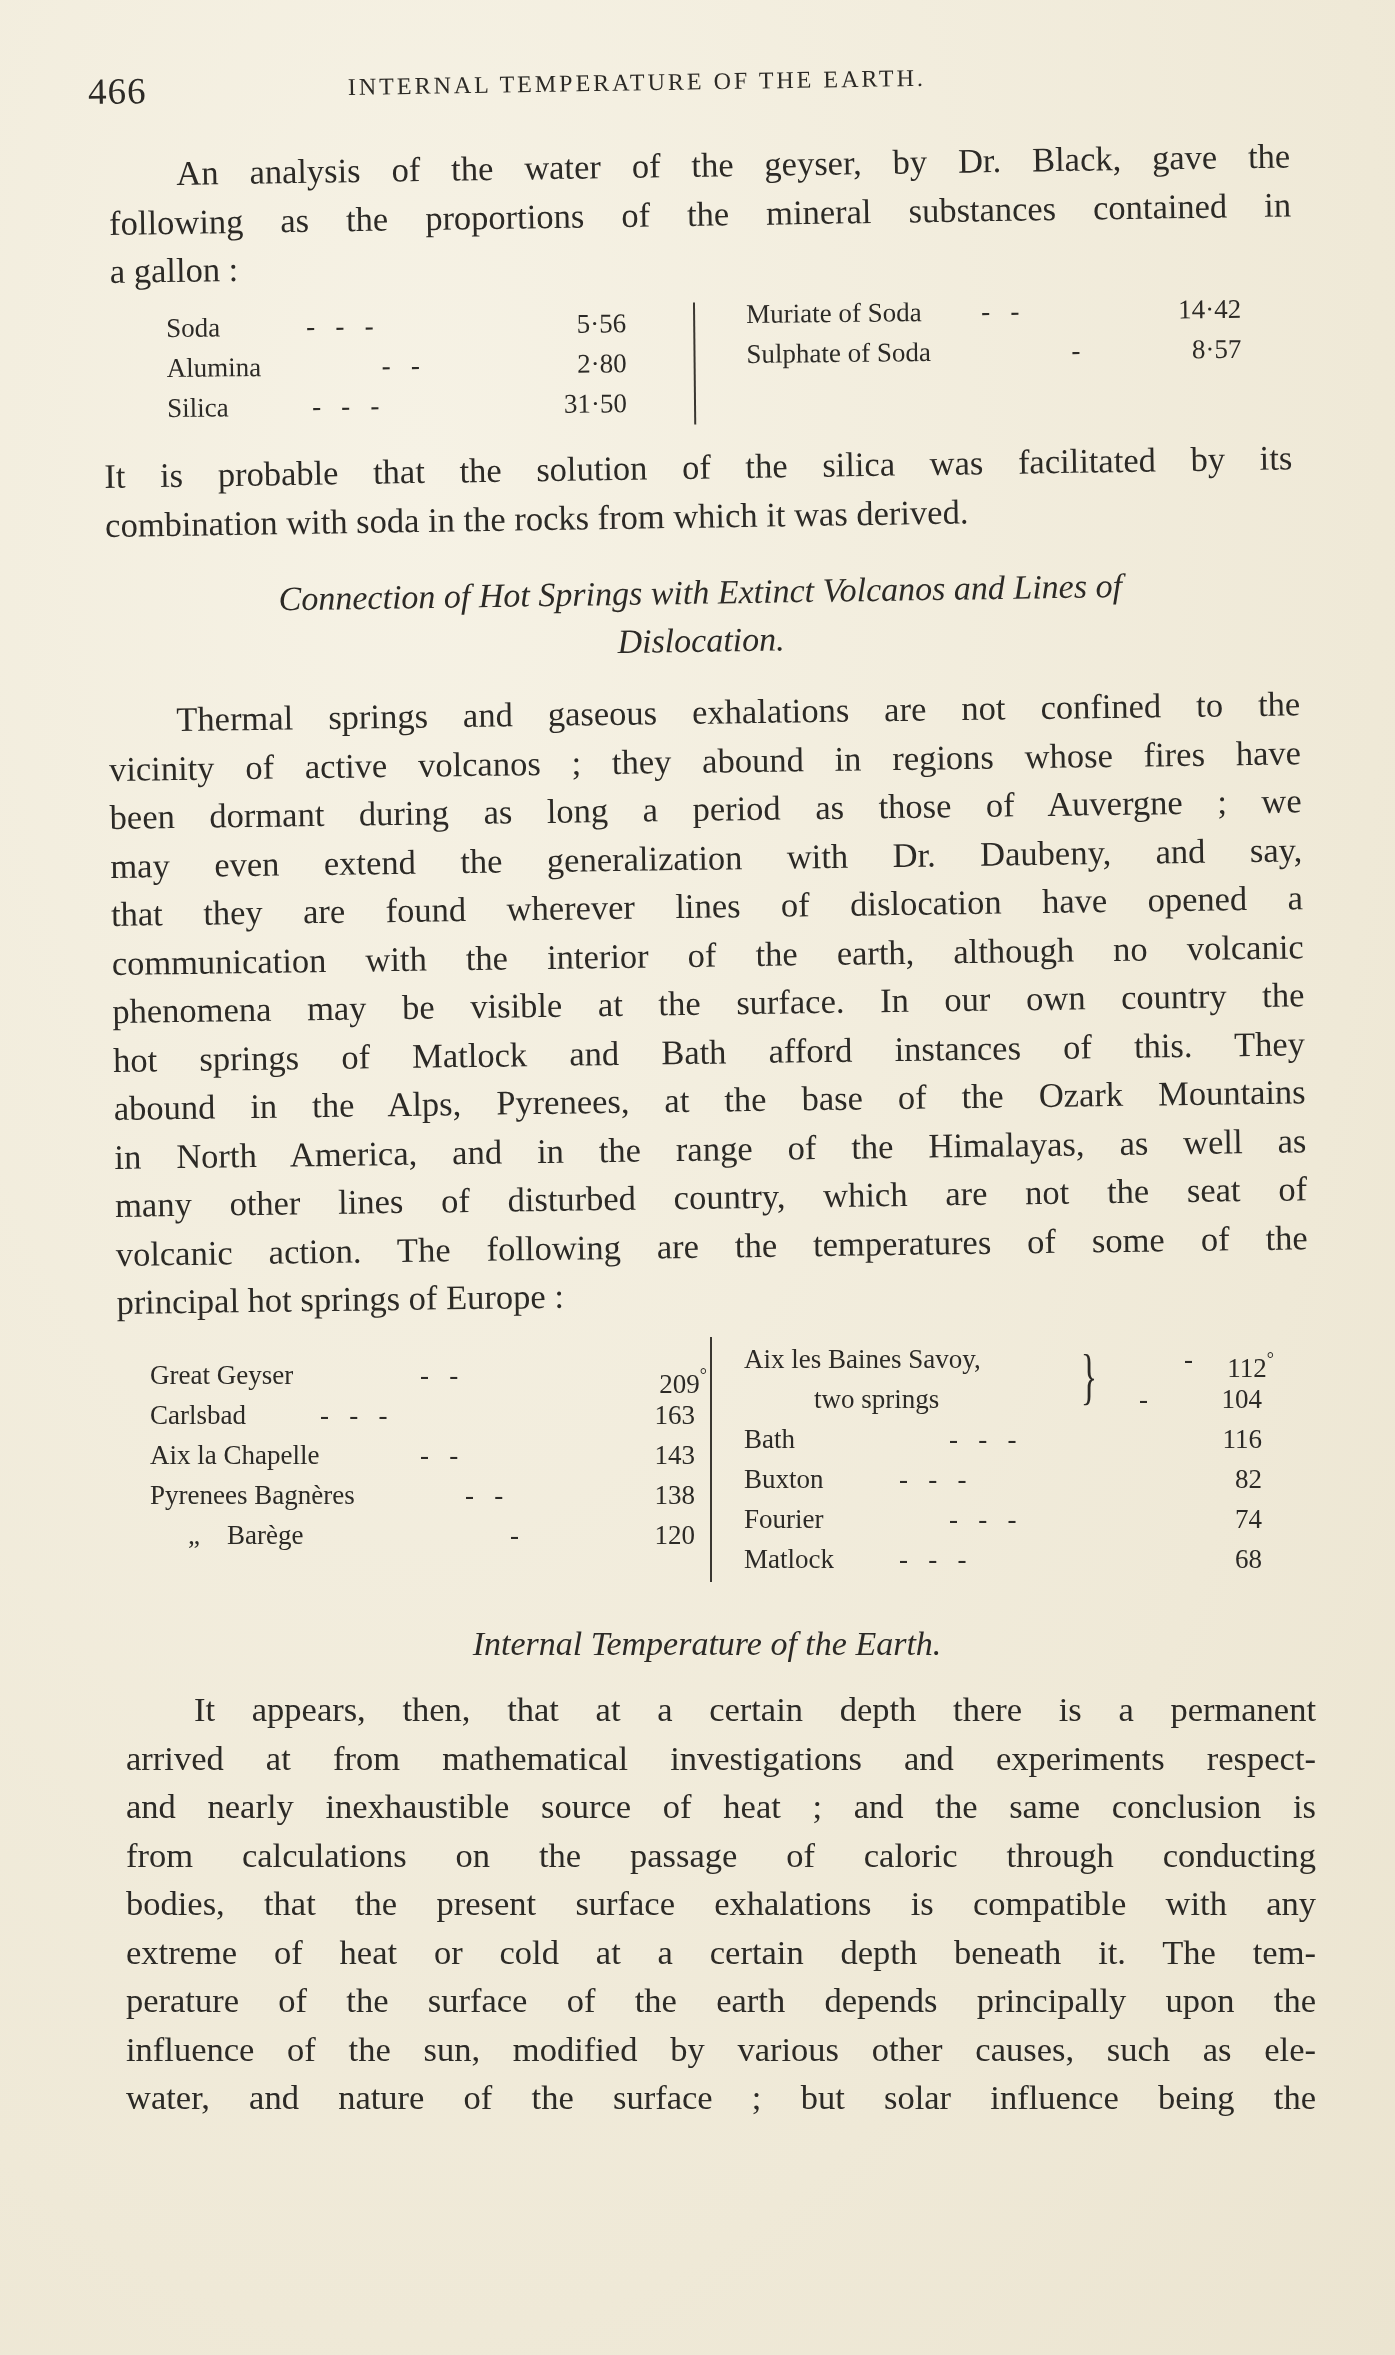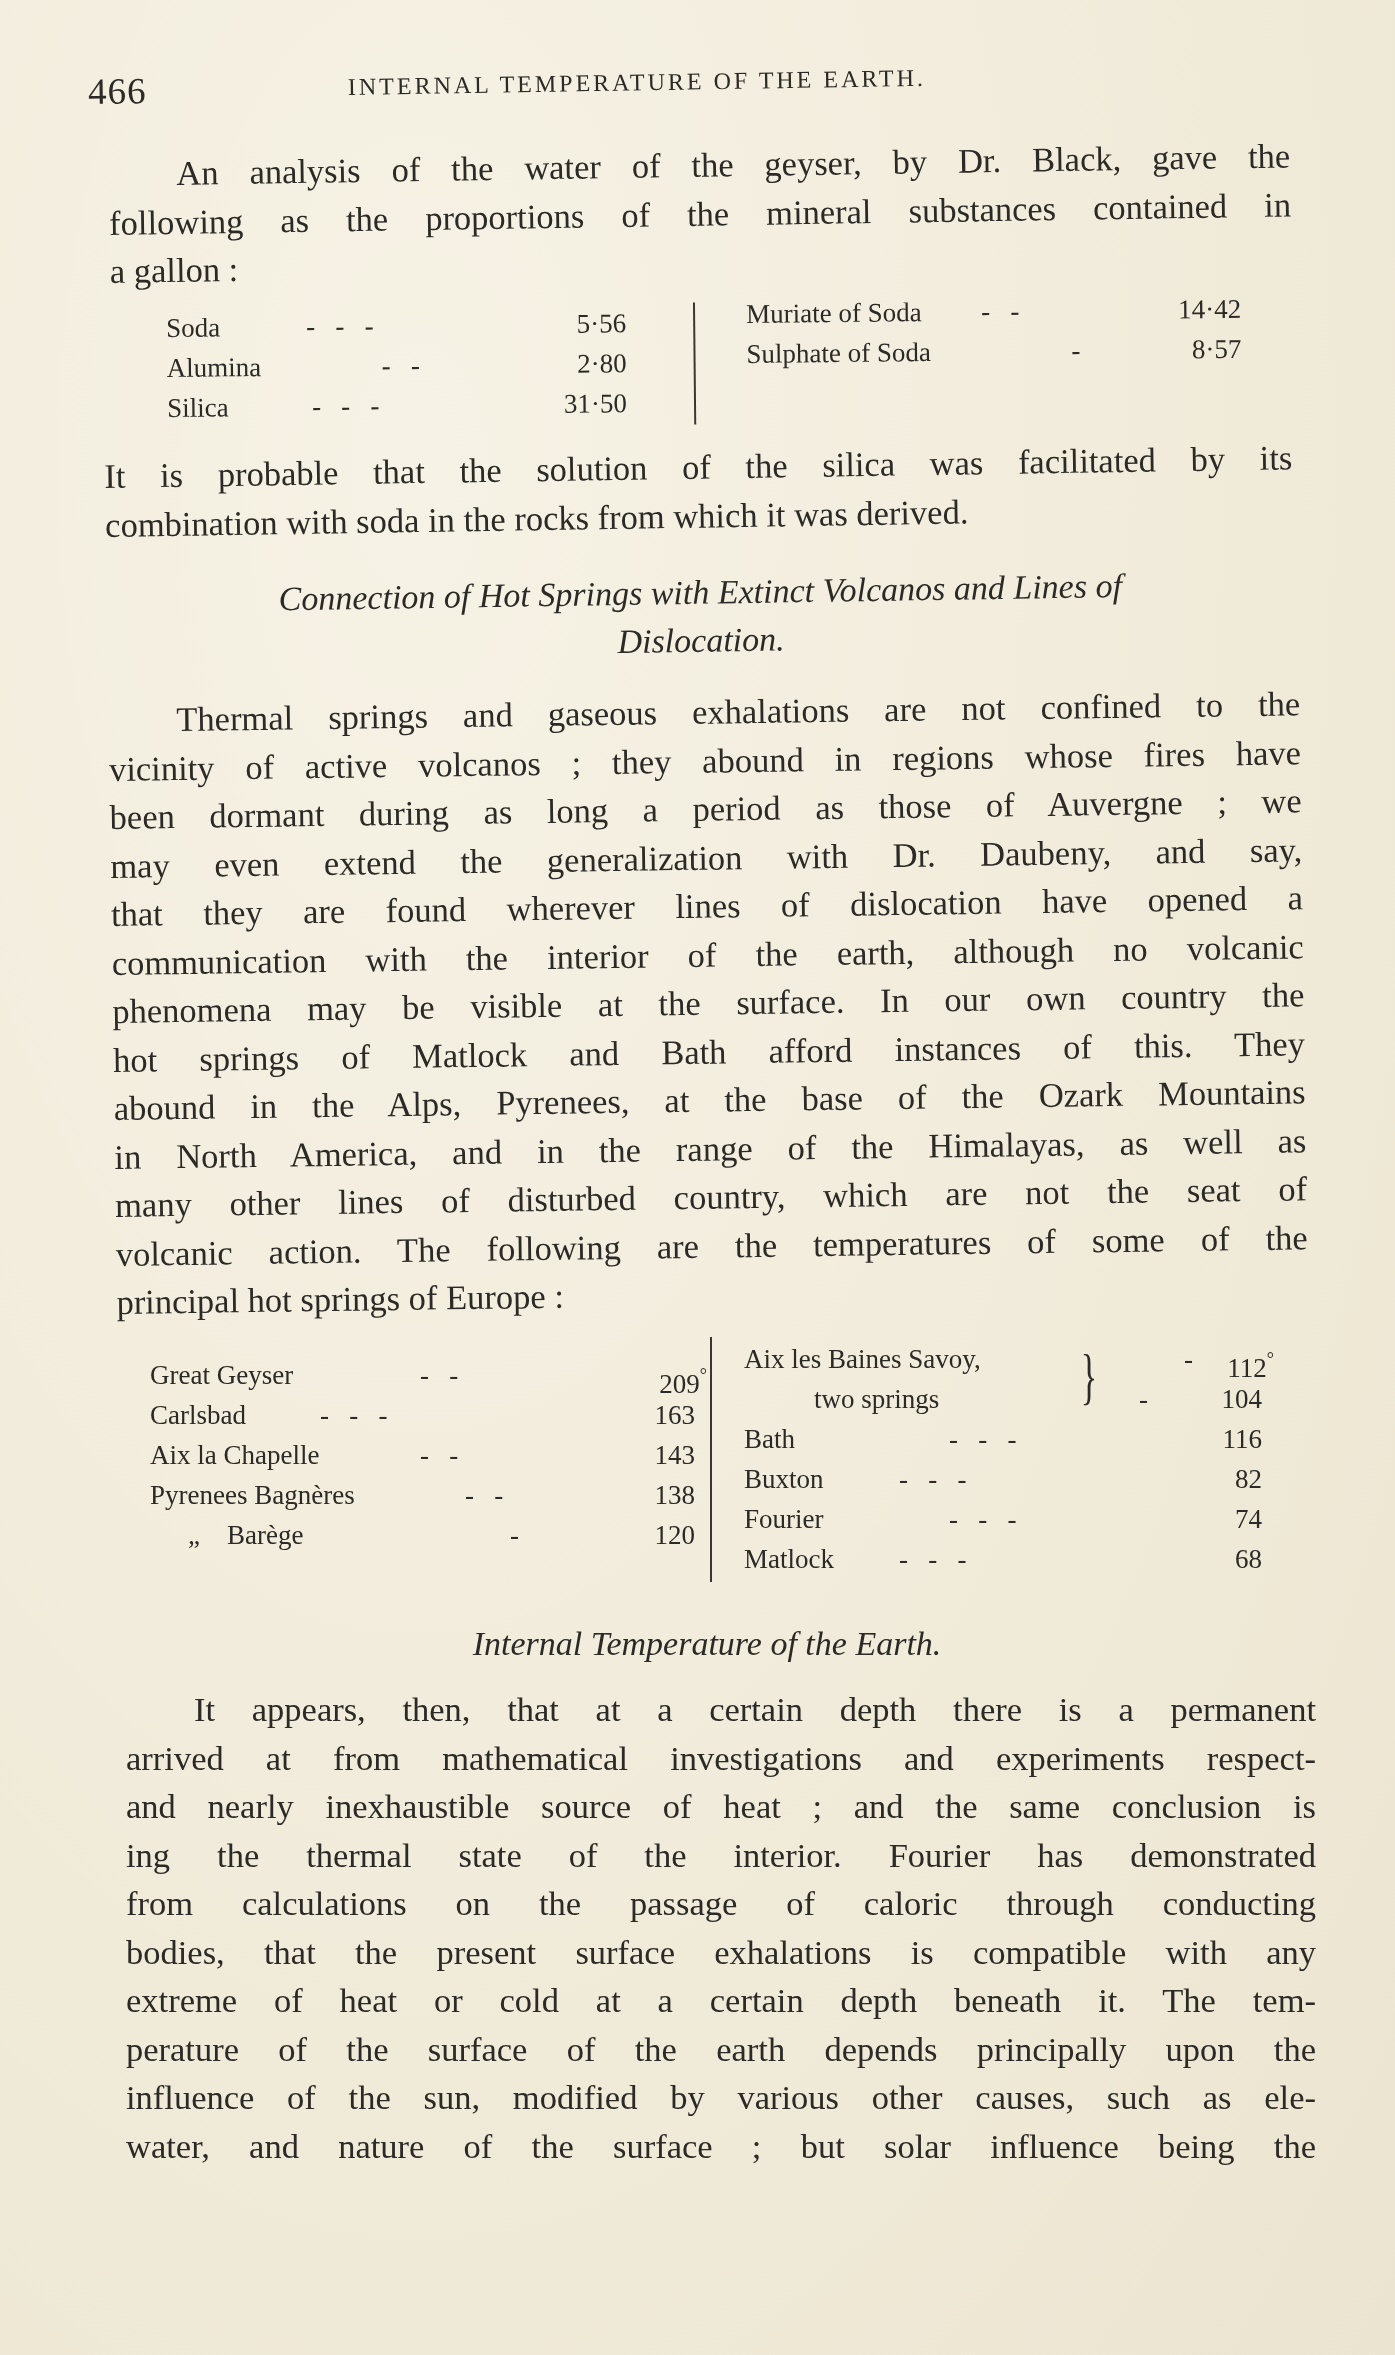--- a/index.html
+++ b/index.html
@@ -179,21 +179,20 @@
       </div>
     </div>
   </div>
 
   <div class="heading-it" style="left:112px; top:1620px; width:1190px;">Internal Temperature of the Earth.</div>
 
   <div class="para" style="left:126px; top:1685px; width:1190px;">
     <span class="line indent">It appears, then, that at a certain depth there is a permanent</span>
     <span class="line">arrived at from mathematical investigations and experiments respect-</span>
     <span class="line">and nearly inexhaustible source of heat ; and the same conclusion is</span>
-    <span class="line">ing the thermal state of the interior. Fourier has demonstrated</span>
     <span class="line">from calculations on the passage of caloric through conducting</span>
     <span class="line">bodies, that the present surface exhalations is compatible with any</span>
     <span class="line">extreme of heat or cold at a certain depth beneath it. The tem-</span>
     <span class="line">perature of the surface of the earth depends principally upon the</span>
     <span class="line">influence of the sun, modified by various other causes, such as ele-</span>
     <span class="line">water, and nature of the surface ; but solar influence being the</span>
   </div>
 
 </div>
 

